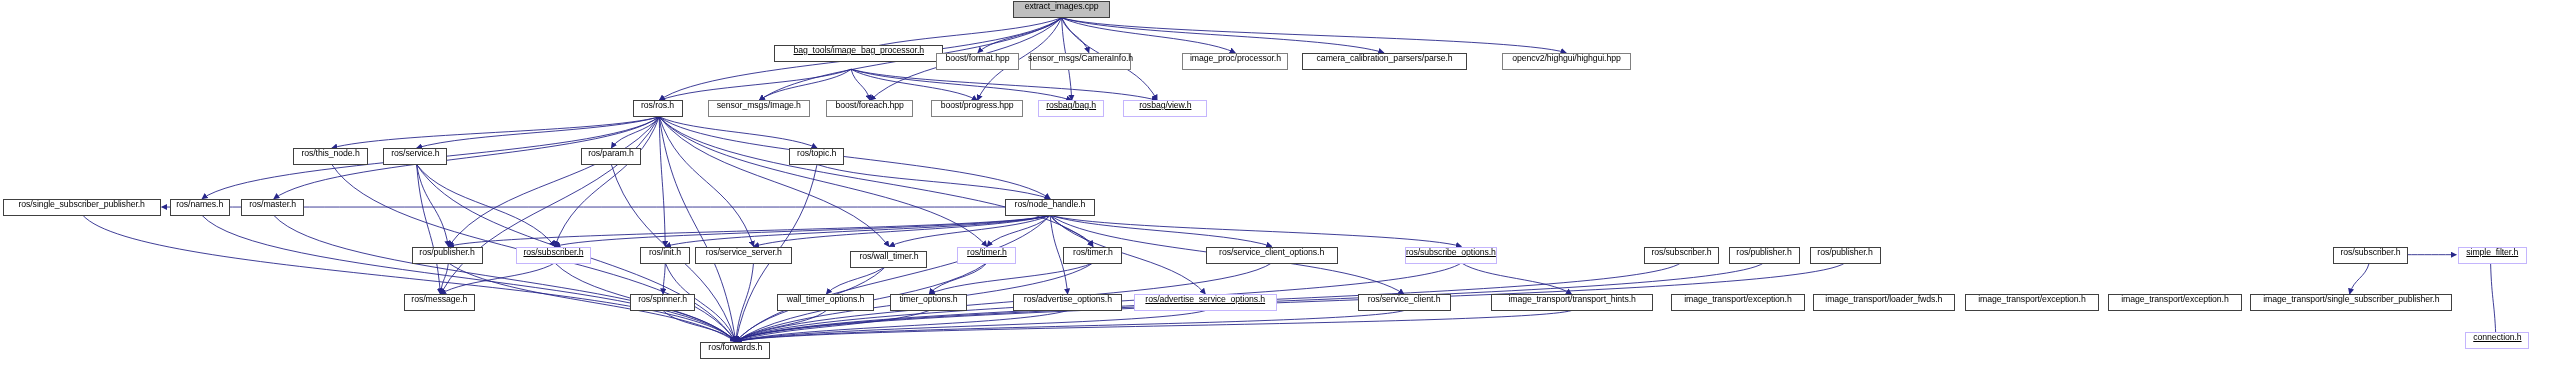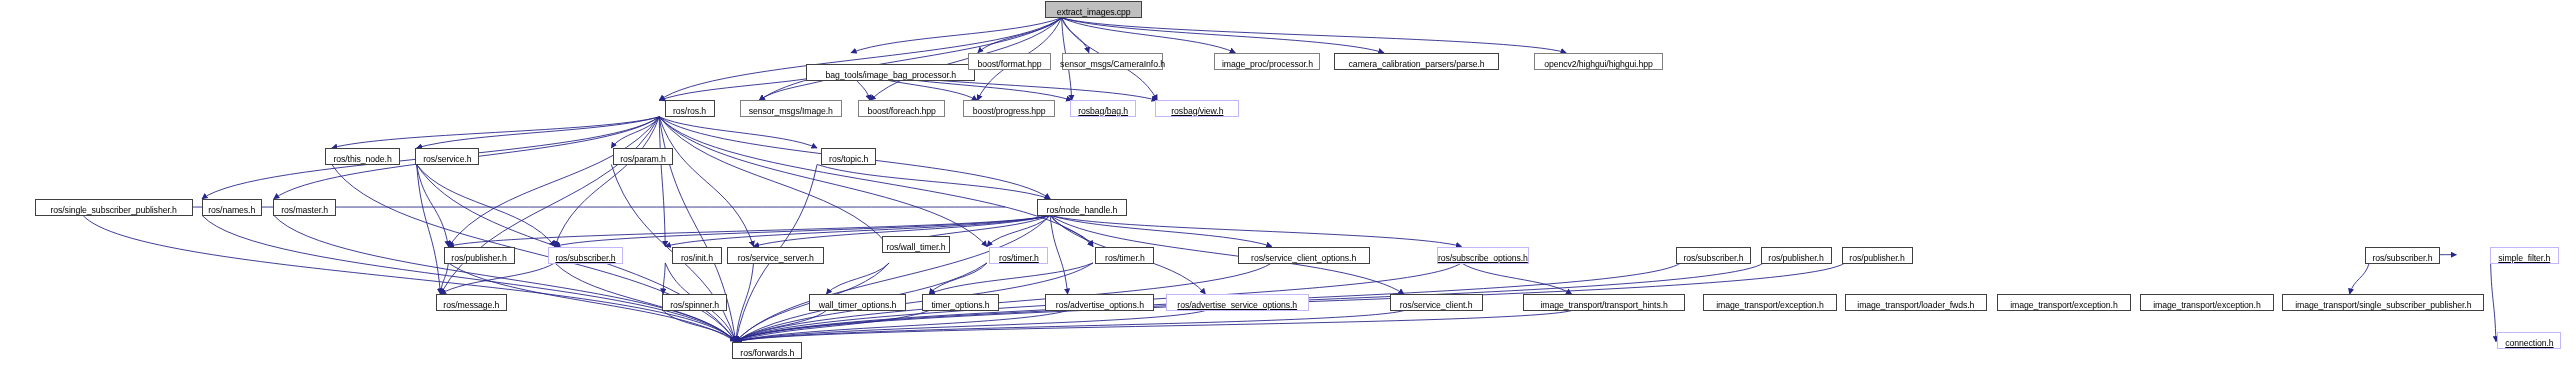--- a/index.html
+++ b/index.html
@@ -20,32 +20,31 @@
     left: 0;
     top: 0;
     width: 2576px;
     height: 369px;
     pointer-events: none;
   }
   .gnode {
     position: absolute;
     box-sizing: border-box;
     display: flex;
-    align-items: flex-end;
+    align-items: flex-start;
     justify-content: center;
     height: 16.5px;
     background: #ffffff;
     border: 0.6px solid #808080;
     font-size: 9px;
     line-height: 1;
     color: #000000;
     white-space: nowrap;
     letter-spacing: -0.1px;
     z-index: 5;
-    margin-left: 32px;
   }
   .gnode.solid {
     border: 1px solid #404040;
   }
   .gnode.red {
     border: 1px solid #c4b5fd;
     text-decoration: underline;
   }
   .gnode.root {
     background: #bfbfbf;
@@ -154,21 +153,21 @@
         <path d="M 1678.5 489 C 1588.5 513.5 1246 513.5 1156 538" marker-end="url(#arrow)"></path>
         <path d="M 1895.5 489 C 1805.5 513.5 1246 513.5 1156 538" marker-end="url(#arrow)"></path>
         <path d="M 2208 489 C 2118 513.5 1246 513.5 1156 538" marker-end="url(#arrow)"></path>
         <path d="M 2472 489 C 2382 513.5 1246 513.5 1156 538" marker-end="url(#arrow)"></path>
         <path d="M 1041.5 489 C 1066.69 513.5 1130.81 513.5 1156 538" marker-end="url(#arrow)"></path>
       </g>
   </svg>
 <div class="gnode root" style="left: 1013px; top: 1.3px; width: 97px;">
       <span>extract_images.cpp</span>
     </div>
-    <div class="gnode solid" style="left: 774px; top: 64px; width: 169px;">
+    <div class="gnode solid" style="left: 774px; top: 45px; width: 169px; text-decoration: underline;">
       <span>bag_tools/image_bag_processor.h</span>
     </div>
     <div class="gnode " style="left: 936px; top: 53px; width: 83px;">
       <span>boost/format.hpp</span>
     </div>
     <div class="gnode " style="left: 1030px; top: 53px; width: 101px;">
       <span>sensor_msgs/CameraInfo.h</span>
     </div>
     <div class="gnode " style="left: 1182px; top: 53px; width: 106px;">
       <span>image_proc/processor.h</span>
@@ -226,21 +225,21 @@
     </div>
     <div class="gnode red" style="left: 516px; top: 247px; width: 75px;">
       <span>ros/subscriber.h</span>
     </div>
     <div class="gnode solid" style="left: 640px; top: 247px; width: 50px;">
       <span>ros/init.h</span>
     </div>
     <div class="gnode solid" style="left: 695px; top: 247px; width: 97px;">
       <span>ros/service_server.h</span>
     </div>
-    <div class="gnode solid" style="left: 850px; top: 236px; width: 68px;">
+    <div class="gnode solid" style="left: 850px; top: 251px; width: 77px;">
       <span>ros/wall_timer.h</span>
     </div>
     <div class="gnode red" style="left: 957px; top: 247px; width: 59px;">
       <span>ros/timer.h</span>
     </div>
     <div class="gnode solid" style="left: 1063px; top: 247px; width: 59px;">
       <span>ros/timer.h</span>
     </div>
     <div class="gnode solid" style="left: 1206px; top: 247px; width: 132px;">
       <span>ros/service_client_options.h</span>

